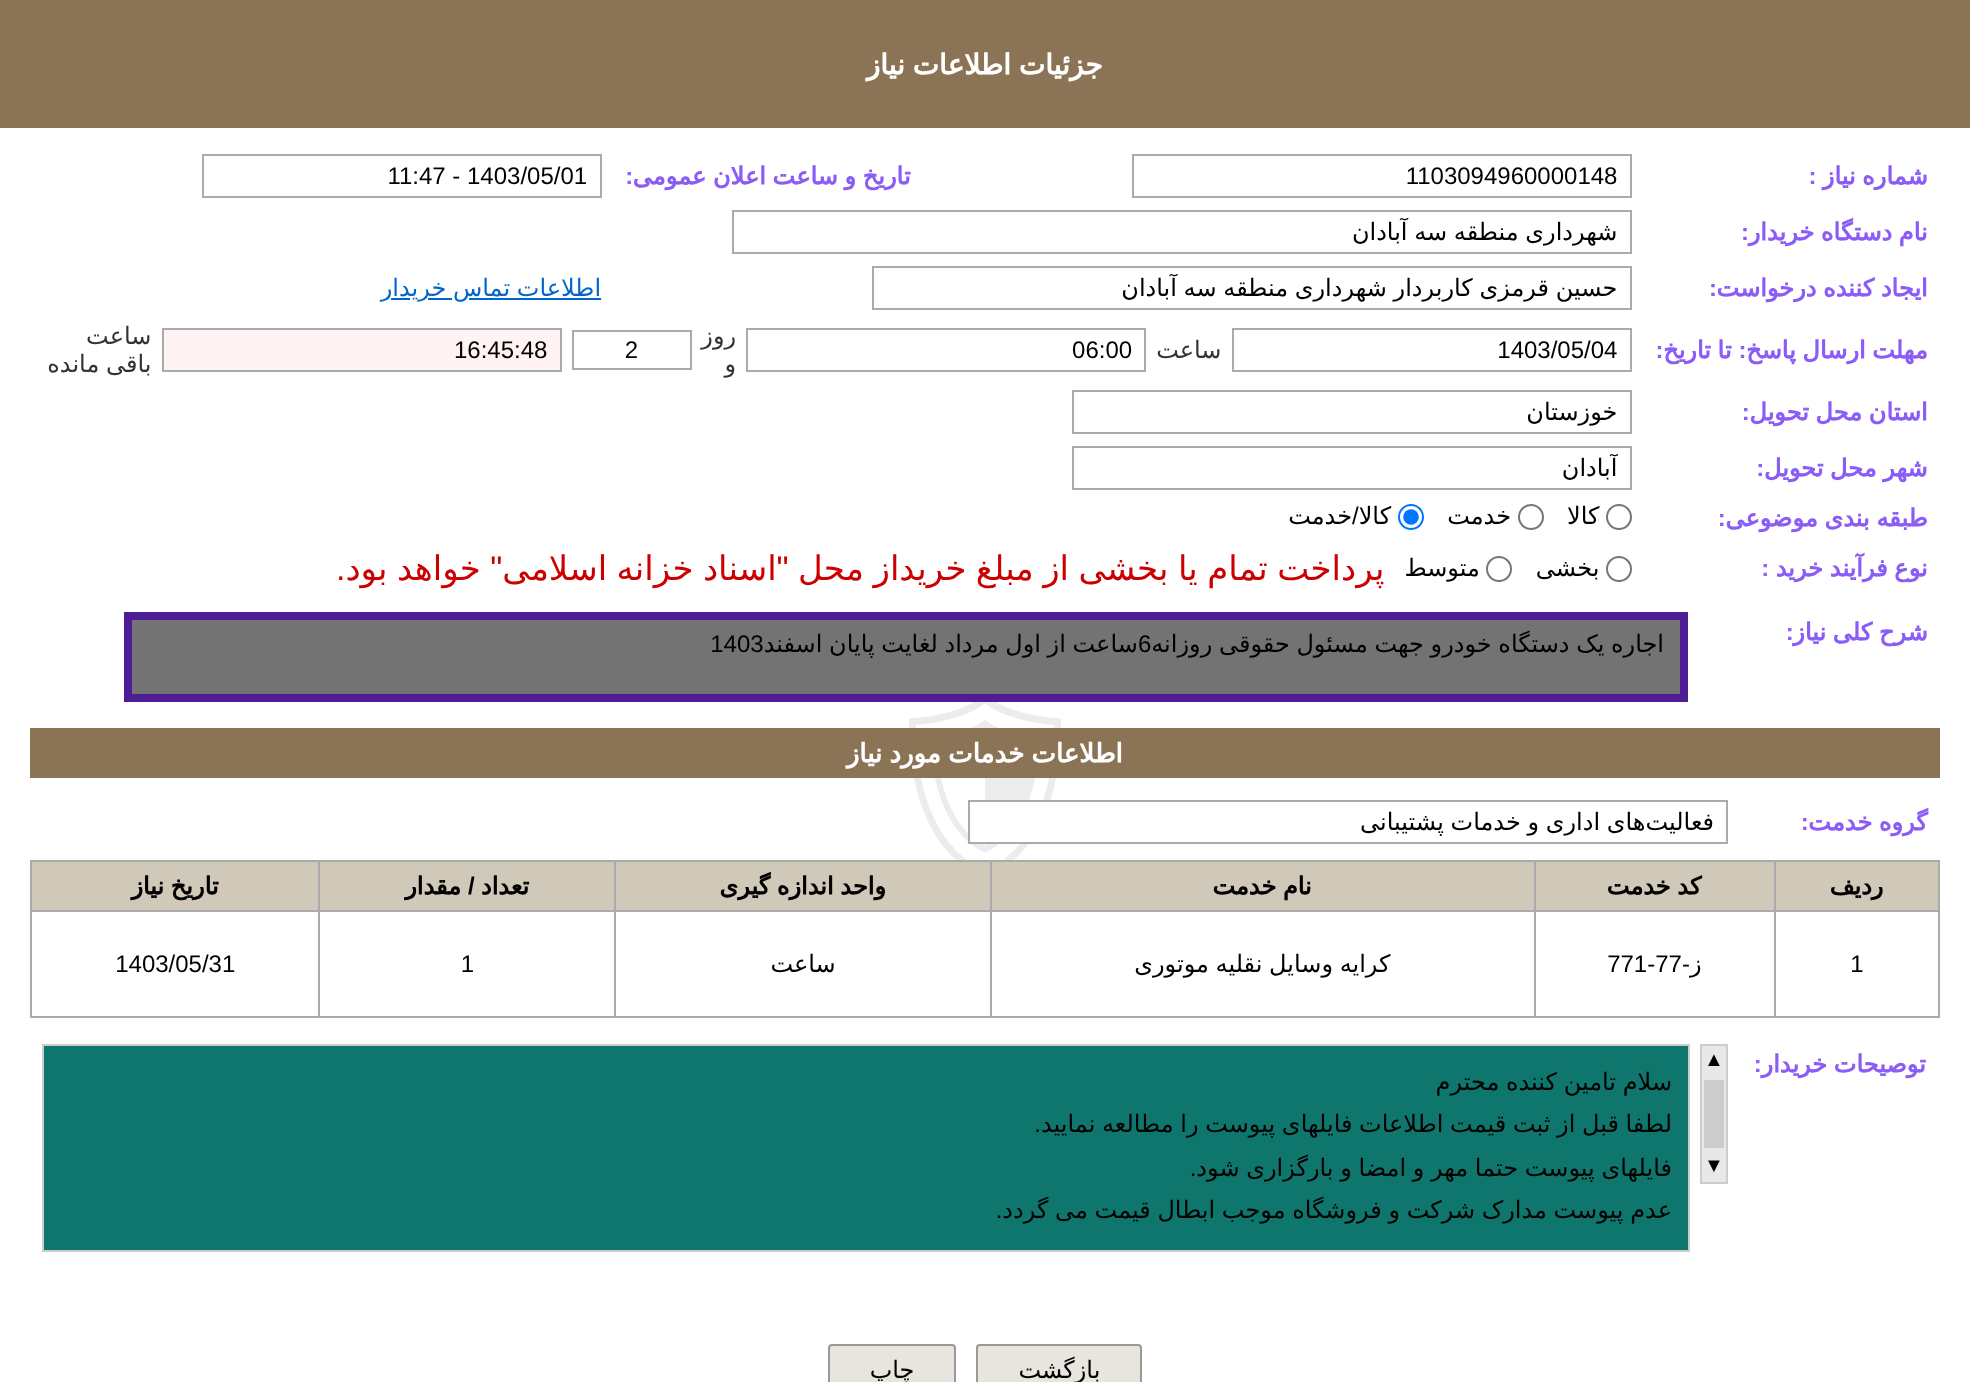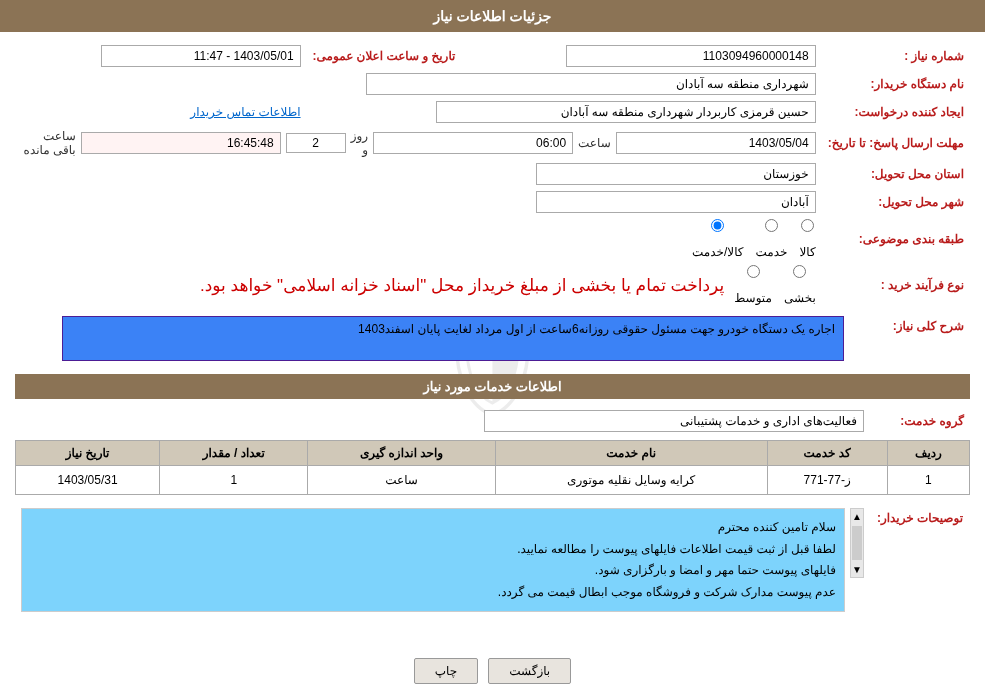--- a/index.html
+++ b/index.html
@@ -12,21 +12,21 @@
     .page-container {
       width: 985px;
       min-height: 691px;
       background: #fff;
       margin: 0 auto;
     }
     .header-bar {
       background: #8B7355;
       color: #fff;
       text-align: center;
-      padding: 8px 10px;
+      padding: 24px 10px;
       font-size: 14px;
       font-weight: bold;
     }
     .content-area {
       padding: 10px 15px;
     }
     .section-title {
       background: #8B7355;
       color: #fff;
       text-align: center;
@@ -39,21 +39,21 @@
       width: 100%;
       border-collapse: collapse;
     }
     .info-grid td {
       padding: 3px 6px;
       vertical-align: middle;
       font-size: 12px;
     }
     .label-cell {
       text-align: right;
-      color: #b91c1c;
+      color: #8b5cf6;
       font-weight: bold;
       white-space: nowrap;
       width: 120px;
     }
     .value-cell {
       text-align: right;
     }
     .input-box {
       border: 1px solid #aaa;
       background: #fff;
@@ -76,64 +76,63 @@
       margin-top: 44px;
     }
     .radio-group {
       display: inline-flex;
       gap: 12px;
       align-items: center;
     }
     .radio-item {
       display: inline-flex;
       align-items: center;
-      gap: 13px;
-      flex-direction: column;
+      gap: 3px;
     }
     .date-time-row {
       display: flex;
       align-items: center;
       gap: 5px;
       flex-direction: row;
     }
     .datetime-label {
       color: #333;
       font-size: 12px;
     }
     .description-box {
-      border: 1px solid #4c1d95;
+      border: 4px solid #4c1d95;
       padding: 5px 8px;
       min-height: 45px;
       text-align: right;
       direction: rtl;
-      background: #3b82f6;
+      background: #737373;
       width: 95%;
     }
     .table-section {
       width: 100%;
       border-collapse: collapse;
       margin-top: 5px;
       font-size: 12px;
     }
     .table-section th {
       background: #d0c8b8;
       border: 1px solid #aaa;
       padding: 5px 8px;
       text-align: center;
       font-weight: bold;
     }
     .table-section td {
       border: 1px solid #aaa;
-      padding: 7px 8px;
+      padding: 19px 8px;
       text-align: center;
     }
     .buyer-notes {
       border: 1px solid #ccc;
       padding: 8px;
-      background: #7dd3fc;
+      background: #0f766e;
       direction: rtl;
       text-align: right;
       font-size: 12px;
       line-height: 1.8;
       width: 100%;
       min-height: 80px;
     }
     .buyer-notes-area {
       display: flex;
       align-items: flex-start;

